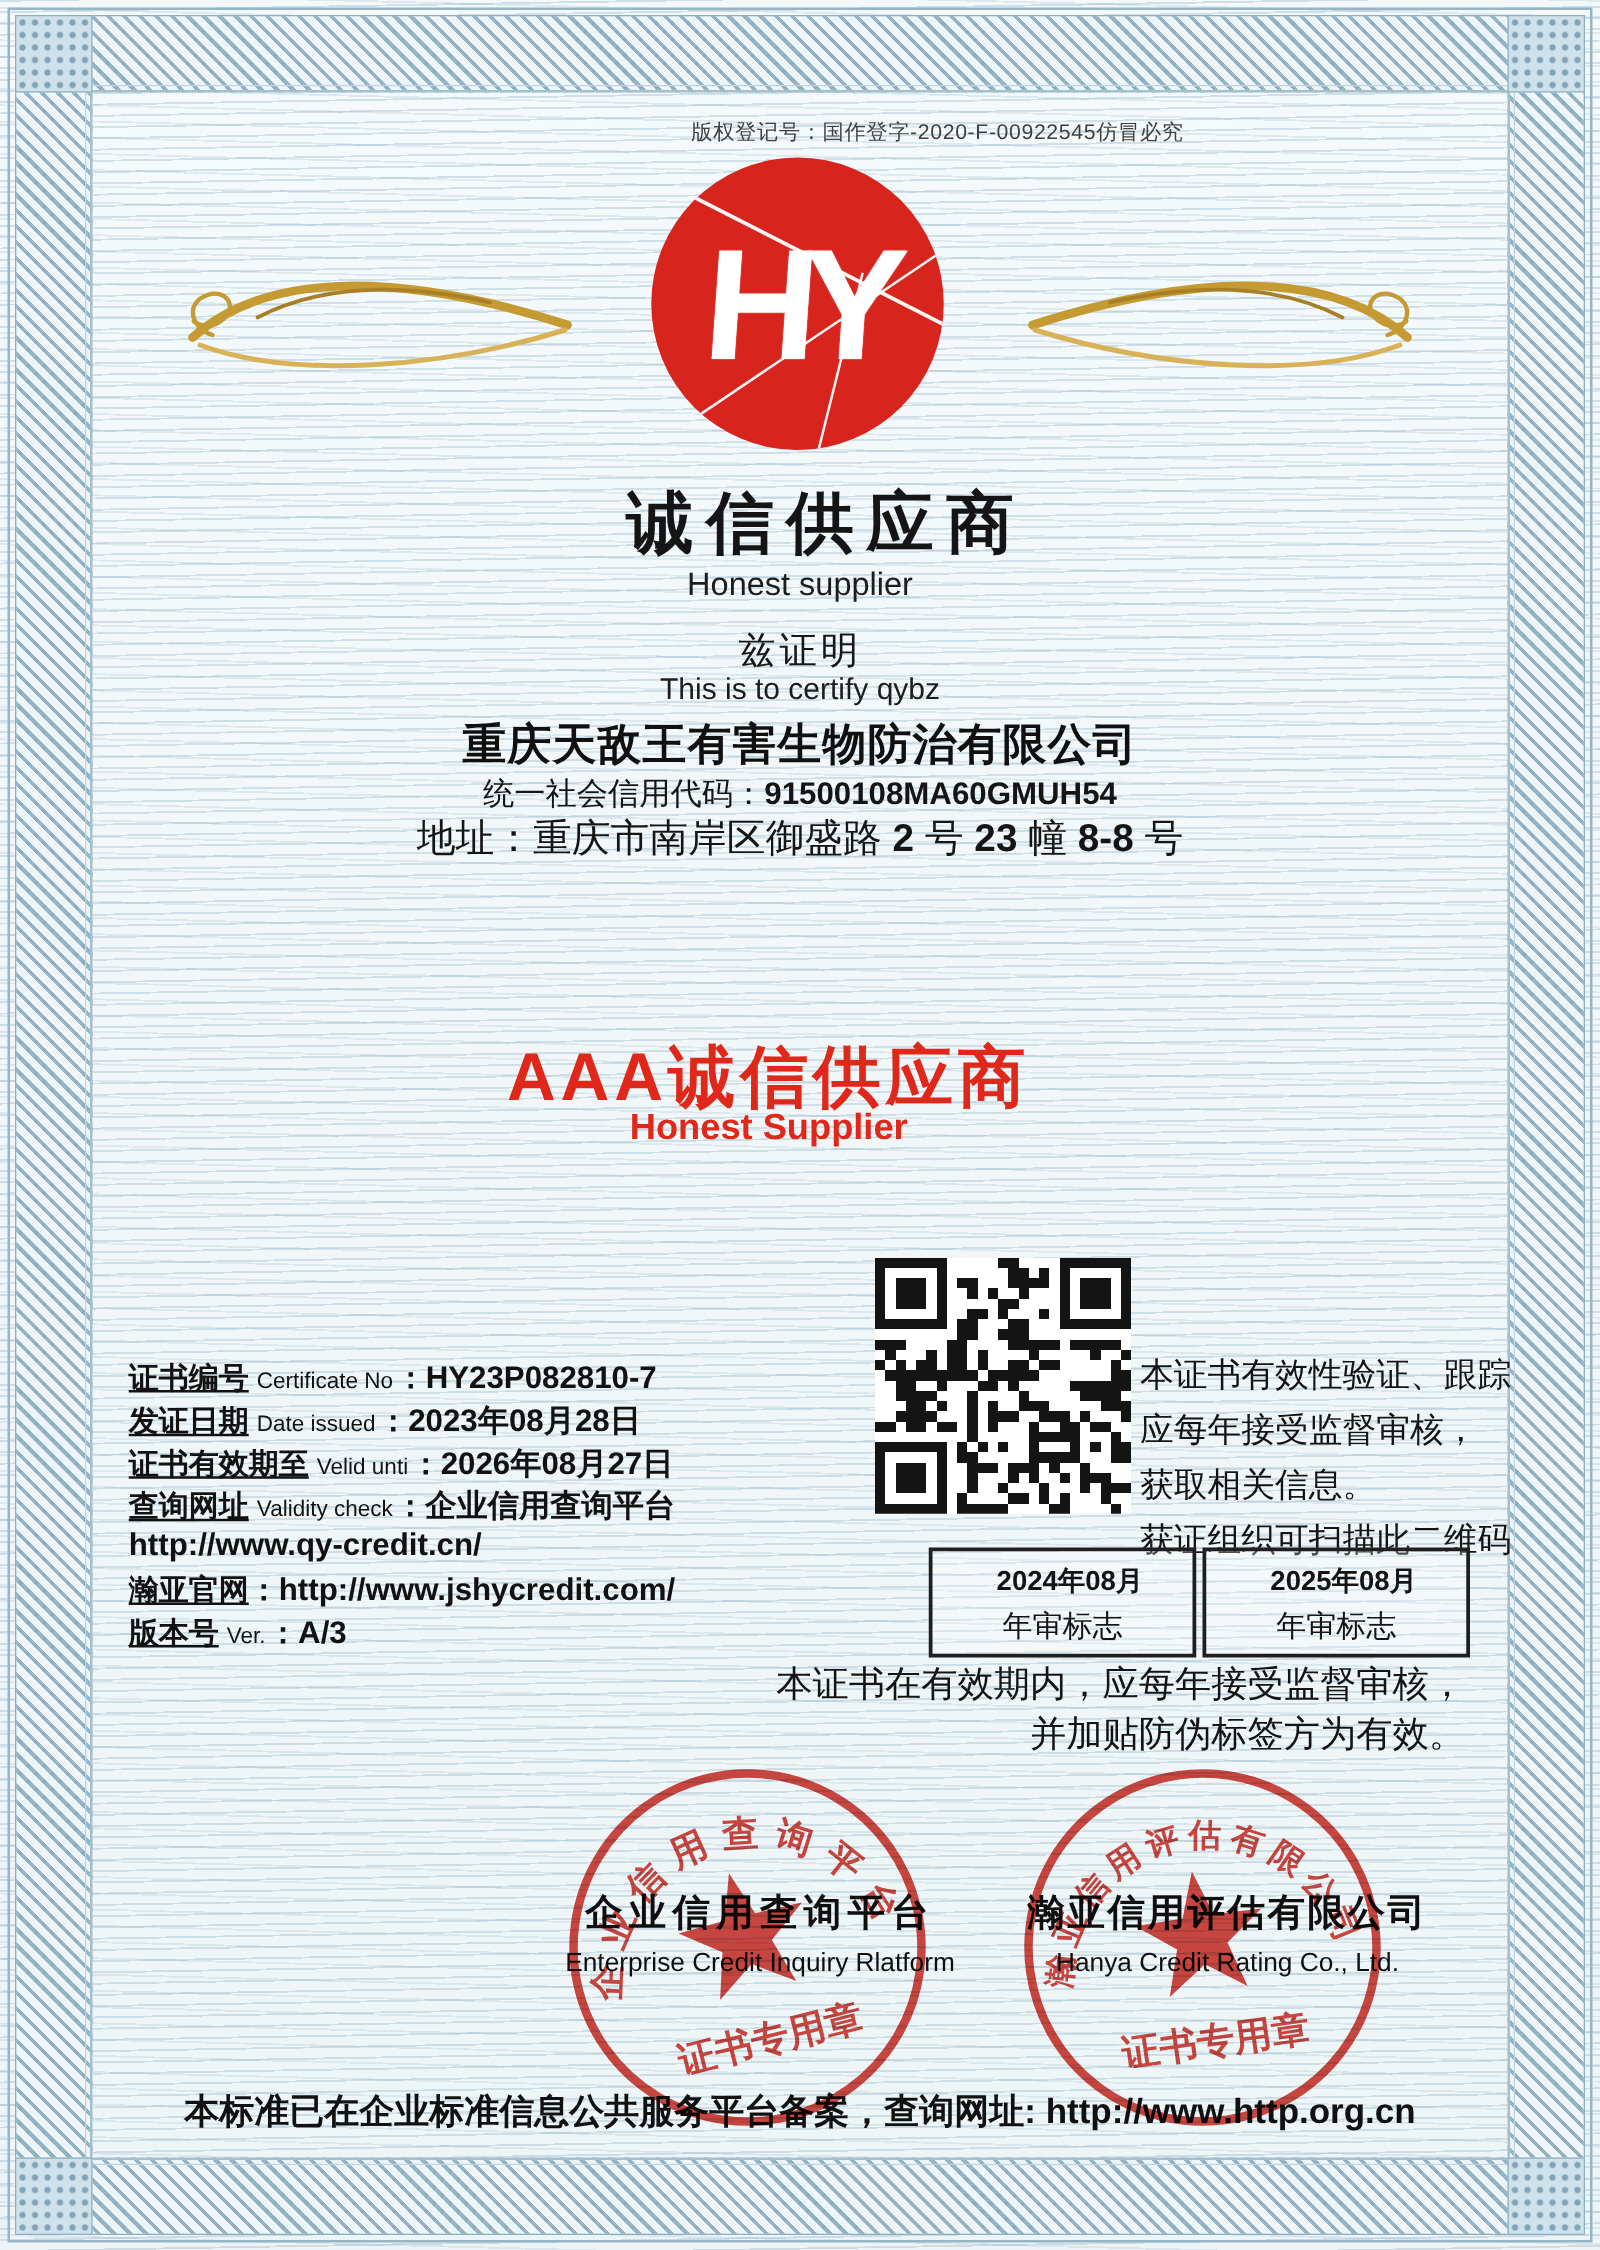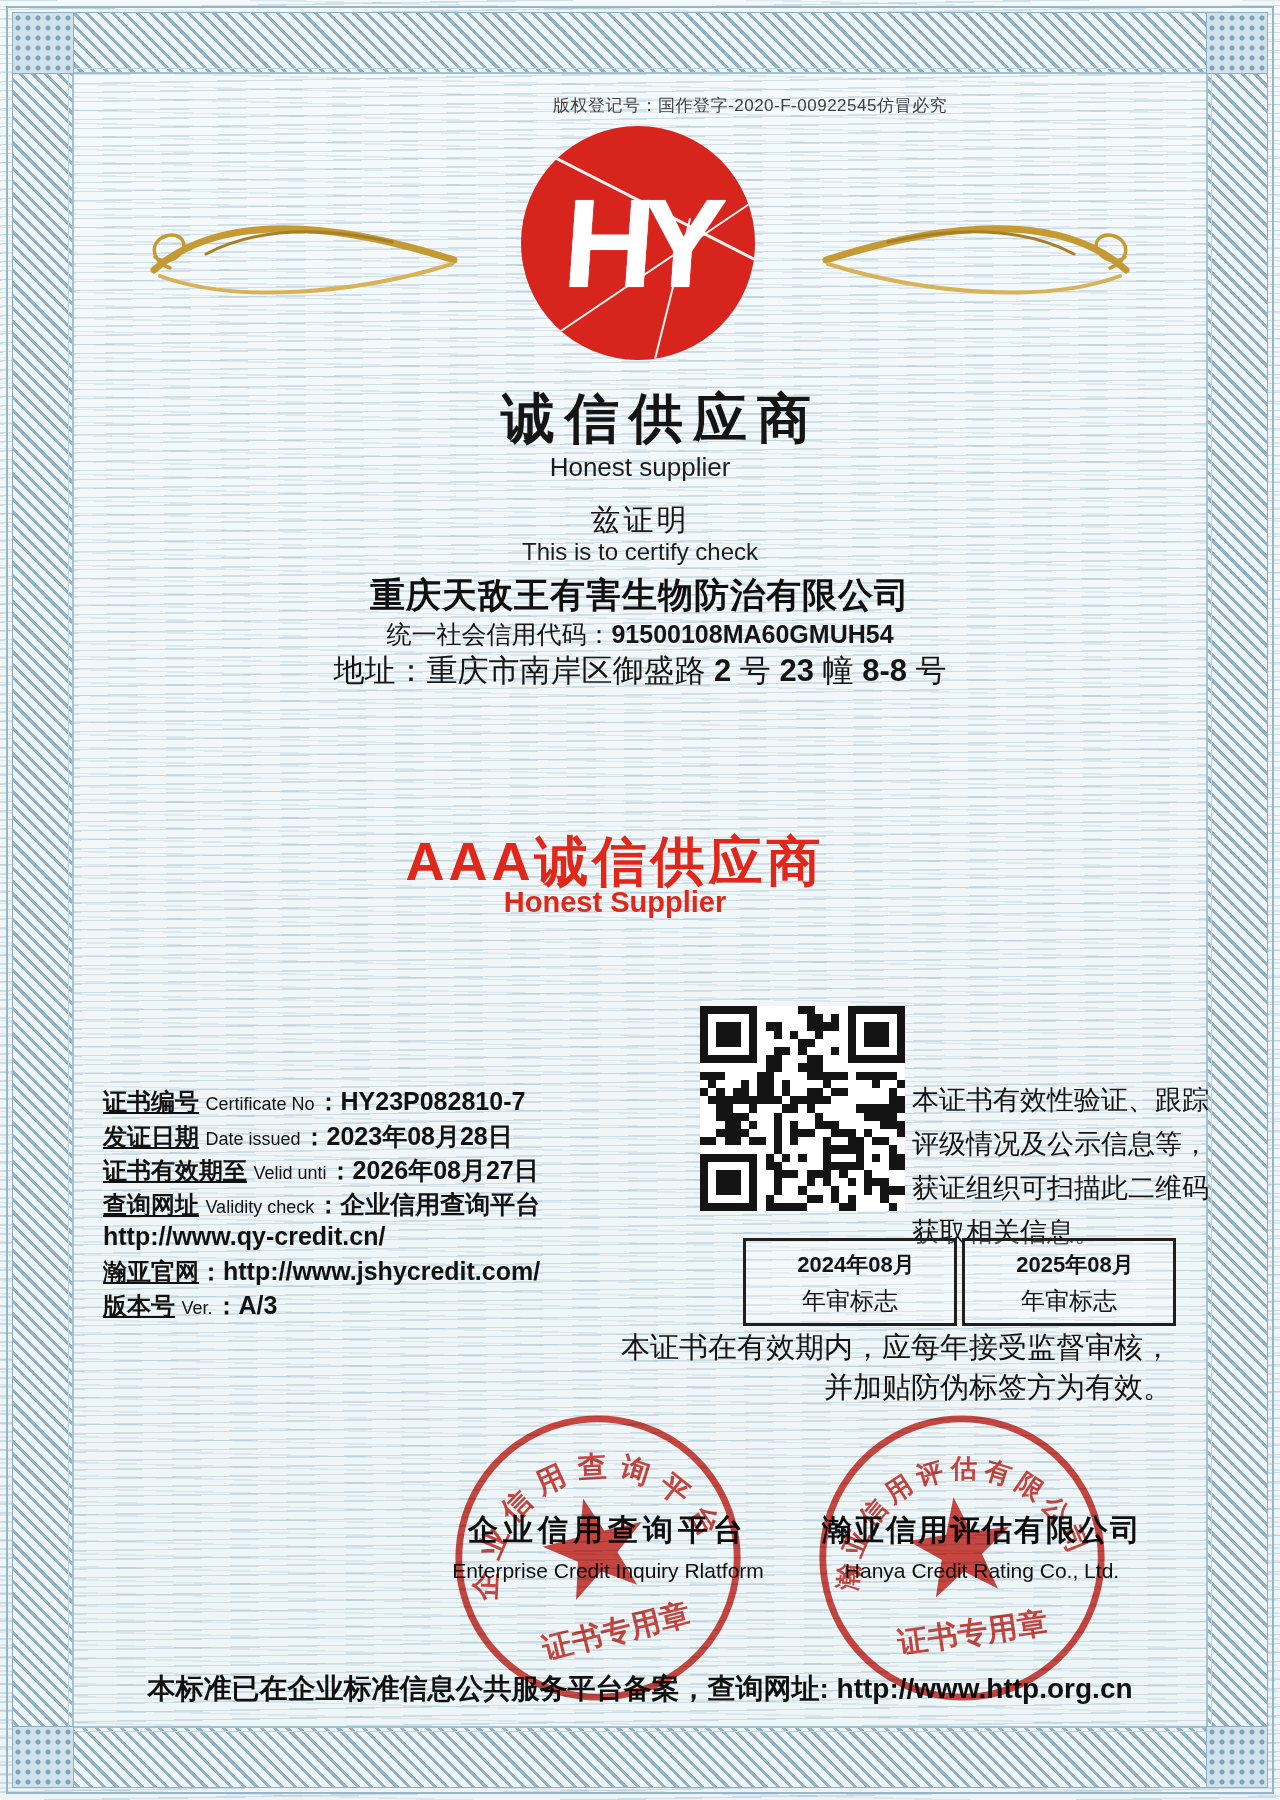--- a/index.html
+++ b/index.html
@@ -114,21 +114,21 @@
   <div class="abs logo">
     <div class="crack ck1"></div>
     <div class="crack ck2"></div>
     <div class="crack ck3"></div>
     <span class="mono">HY</span>
   </div>
 
   <div class="abs ctr title-cn">诚信供应商</div>
   <div class="abs ctr title-en">Honest supplier</div>
   <div class="abs ctr certify-cn">兹证明</div>
-  <div class="abs ctr certify-en">This is to certify check</div>
+  <div class="abs ctr certify-en">This is to certify qybz</div>
   <div class="abs ctr company">重庆天敌王有害生物防治有限公司</div>
   <div class="abs ctr creditcode">统一社会信用代码：91500108MA60GMUH54</div>
   <div class="abs ctr address">地址：重庆市南岸区御盛路 2 号 23 幢 8-8 号</div>
 
   <div class="abs award-cn">AAA诚信供应商</div>
   <div class="abs award-en">Honest Supplier</div>
 
   <div class="abs details">
     <div class="d-row">
       <span class="d-cn">证书编号</span>
@@ -366,23 +366,23 @@
         <rect x="18" y="0" width="7" height="7" fill="#141414"></rect>
         <rect x="19" y="1" width="5" height="5" fill="#ffffff"></rect>
         <rect x="20" y="2" width="3" height="3" fill="#141414"></rect>
         <rect x="0" y="18" width="7" height="7" fill="#141414"></rect>
         <rect x="1" y="19" width="5" height="5" fill="#ffffff"></rect>
         <rect x="2" y="20" width="3" height="3" fill="#141414"></rect>
       </svg>
     </div>
   <div class="abs qrnote">
     <div>本证书有效性验证、跟踪</div>
-    <div>评级情况及公示信息等，</div>
+    <div>应每年接受监督审核，</div>
+    <div>获取相关信息。</div>
     <div>获证组织可扫描此二维码</div>
-    <div>获取相关信息。</div>
   </div>
 
   <div class="abs aBox aBox1">
     <div class="p1">2024年08月</div>
     <div class="p2">年审标志</div>
   </div>
   <div class="abs aBox aBox2">
     <div class="p1">2025年08月</div>
     <div class="p2">年审标志</div>
   </div>

